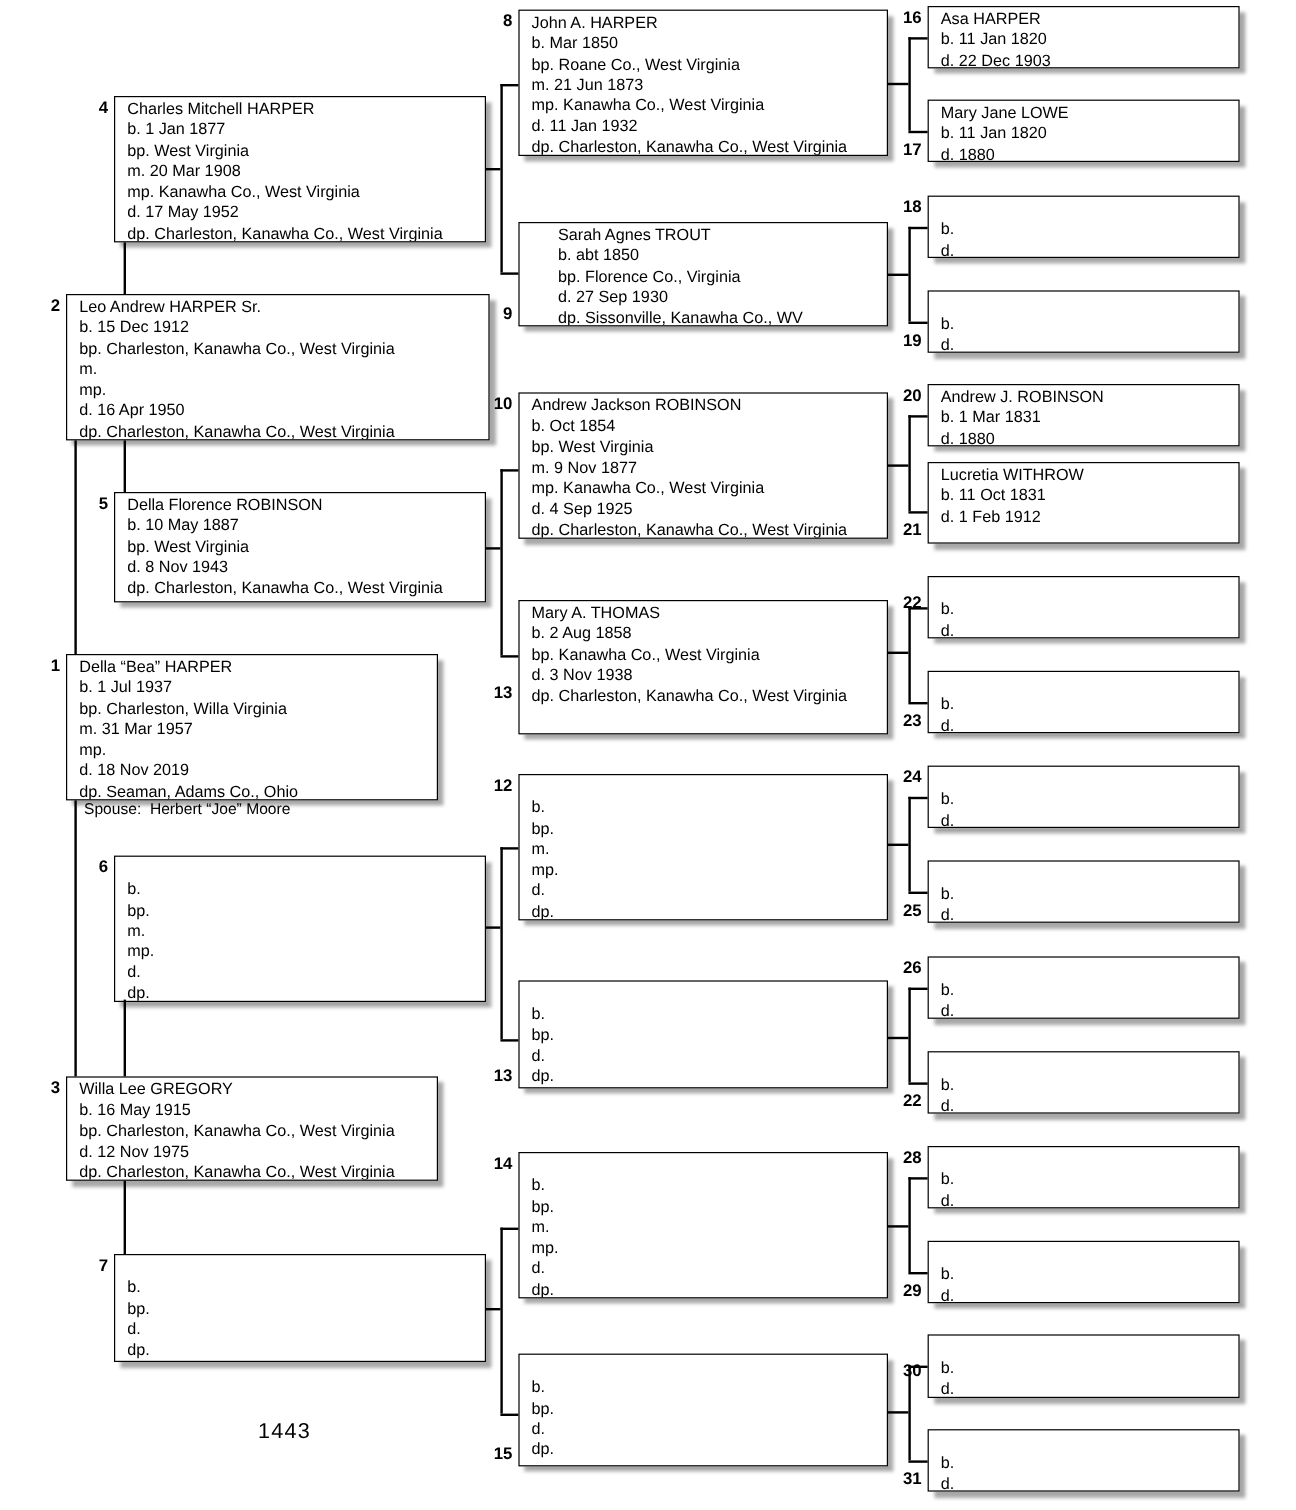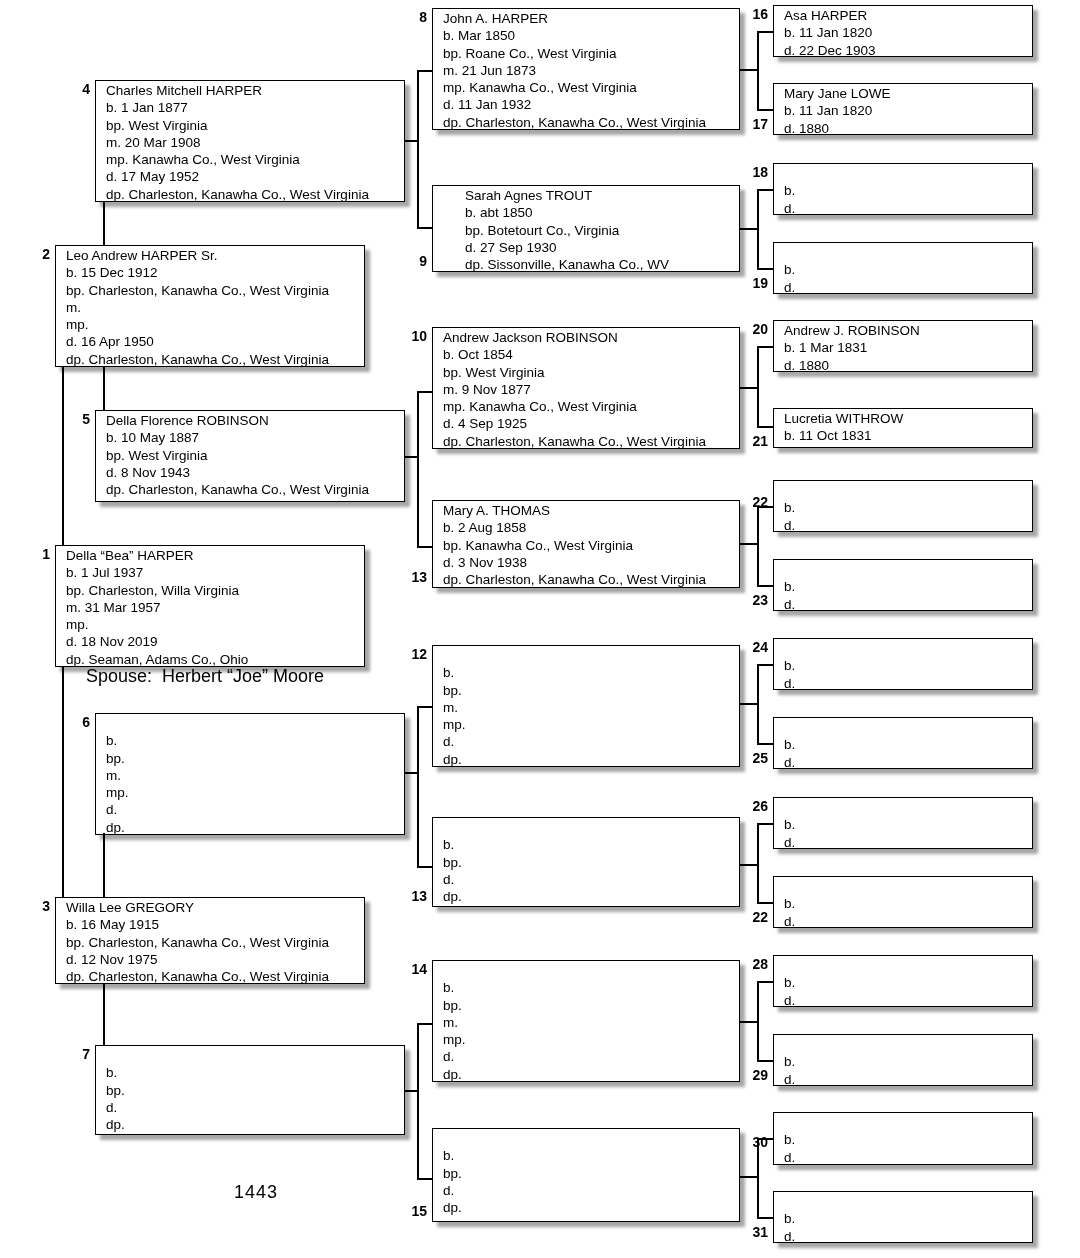--- a/index.html
+++ b/index.html
@@ -14,43 +14,43 @@
   }
   .pname,.pline{
     font-size:13.5px;line-height:17.3px;white-space:nowrap;
   }
   .pnum{
     position:absolute;width:26px;text-align:right;
     font-size:14px;font-weight:bold;line-height:17px;
   }
   .cline{position:absolute;background:#000;}
   .spouse{
-    position:absolute;left:86px;top:666px;font-size:18px;white-space:pre;
+    position:absolute;left:70px;top:666px;font-size:13px;white-space:pre;
   }
   .pageno{
-    position:absolute;left:215px;top:1182px;font-size:18px;letter-spacing:1px;margin-left:19px;
+    position:absolute;left:215px;top:1182px;font-size:18px;letter-spacing:1px;
   }
 </style>
 </head>
 <body>
 
 <div id="chart">
   <div class="spouse">Spouse:  Herbert “Joe” Moore</div>
   <div class="pageno">1443</div>
 <div class="pbox" style="left: 55px; top: 545px; width: 310px; height: 122px;">
       <div class="pname">Della “Bea” HARPER</div>
       <div class="pline">b. 1 Jul 1937</div>
       <div class="pline">bp. Charleston, Willa Virginia</div>
       <div class="pline">m. 31 Mar 1957</div>
       <div class="pline">mp.</div>
       <div class="pline">d. 18 Nov 2019</div>
       <div class="pline">dp. Seaman, Adams Co., Ohio</div>
     </div>
     <div class="pnum" style="left: 24px; top: 546px;">1</div>
-    <div class="pbox" style="left: 55px; top: 245px; width: 310px; height: 122px;">
+    <div class="pbox" style="left: 55px; top: 245px; width: 353px; height: 122px;">
       <div class="pname">Leo Andrew HARPER Sr.</div>
       <div class="pline">b. 15 Dec 1912</div>
       <div class="pline">bp. Charleston, Kanawha Co., West Virginia</div>
       <div class="pline">m.</div>
       <div class="pline">mp.</div>
       <div class="pline">d. 16 Apr 1950</div>
       <div class="pline">dp. Charleston, Kanawha Co., West Virginia</div>
     </div>
     <div class="pnum" style="left: 24px; top: 246px;">2</div>
     <div class="pbox" style="left: 55px; top: 897px; width: 310px; height: 87px;">
@@ -103,36 +103,36 @@
       <div class="pline">bp. Roane Co., West Virginia</div>
       <div class="pline">m. 21 Jun 1873</div>
       <div class="pline">mp. Kanawha Co., West Virginia</div>
       <div class="pline">d. 11 Jan 1932</div>
       <div class="pline">dp. Charleston, Kanawha Co., West Virginia</div>
     </div>
     <div class="pnum" style="left: 401px; top: 9px;">8</div>
     <div class="pbox" style="left: 432px; top: 185px; width: 308px; height: 87px; padding-left: 32px;">
       <div class="pname">Sarah Agnes TROUT</div>
       <div class="pline">b. abt 1850</div>
-      <div class="pline">bp. Botetourt Co., Virginia</div>
+      <div class="pline">bp. Florence Co., Virginia</div>
       <div class="pline">d. 27 Sep 1930</div>
       <div class="pline">dp. Sissonville, Kanawha Co., WV</div>
     </div>
     <div class="pnum" style="left: 401px; top: 253px;">9</div>
     <div class="pbox" style="left: 432px; top: 327px; width: 308px; height: 122px;">
       <div class="pname">Andrew Jackson ROBINSON</div>
       <div class="pline">b. Oct 1854</div>
       <div class="pline">bp. West Virginia</div>
       <div class="pline">m. 9 Nov 1877</div>
       <div class="pline">mp. Kanawha Co., West Virginia</div>
       <div class="pline">d. 4 Sep 1925</div>
       <div class="pline">dp. Charleston, Kanawha Co., West Virginia</div>
     </div>
     <div class="pnum" style="left: 401px; top: 328px;">10</div>
-    <div class="pbox" style="left: 432px; top: 500px; width: 308px; height: 88px;">
+    <div class="pbox" style="left: 432px; top: 500px; width: 308px; height: 112px;">
       <div class="pname">Mary A. THOMAS</div>
       <div class="pline">b. 2 Aug 1858</div>
       <div class="pline">bp. Kanawha Co., West Virginia</div>
       <div class="pline">d. 3 Nov 1938</div>
       <div class="pline">dp. Charleston, Kanawha Co., West Virginia</div>
     </div>
     <div class="pnum" style="left: 401px; top: 569px;">13</div>
     <div class="pbox" style="left: 432px; top: 645px; width: 308px; height: 122px;">
       <div class="pname">&nbsp;</div>
       <div class="pline">b.</div>
@@ -192,21 +192,21 @@
       <div class="pline">b.</div>
       <div class="pline">d.</div>
     </div>
     <div class="pnum" style="left: 742px; top: 275px;">19</div>
     <div class="pbox" style="left: 773px; top: 320px; width: 260px; height: 52px;">
       <div class="pname">Andrew J. ROBINSON</div>
       <div class="pline">b. 1 Mar 1831</div>
       <div class="pline">d. 1880</div>
     </div>
     <div class="pnum" style="left: 742px; top: 321px;">20</div>
-    <div class="pbox" style="left: 773px; top: 408px; width: 260px; height: 40px;">
+    <div class="pbox" style="left: 773px; top: 385px; width: 260px; height: 68px;">
       <div class="pname">Lucretia WITHROW</div>
       <div class="pline">b. 11 Oct 1831</div>
       <div class="pline">d. 1 Feb 1912</div>
     </div>
     <div class="pnum" style="left: 742px; top: 433px;">21</div>
     <div class="pbox" style="left: 773px; top: 480px; width: 260px; height: 52px;">
       <div class="pname">&nbsp;</div>
       <div class="pline">b.</div>
       <div class="pline">d.</div>
     </div>

